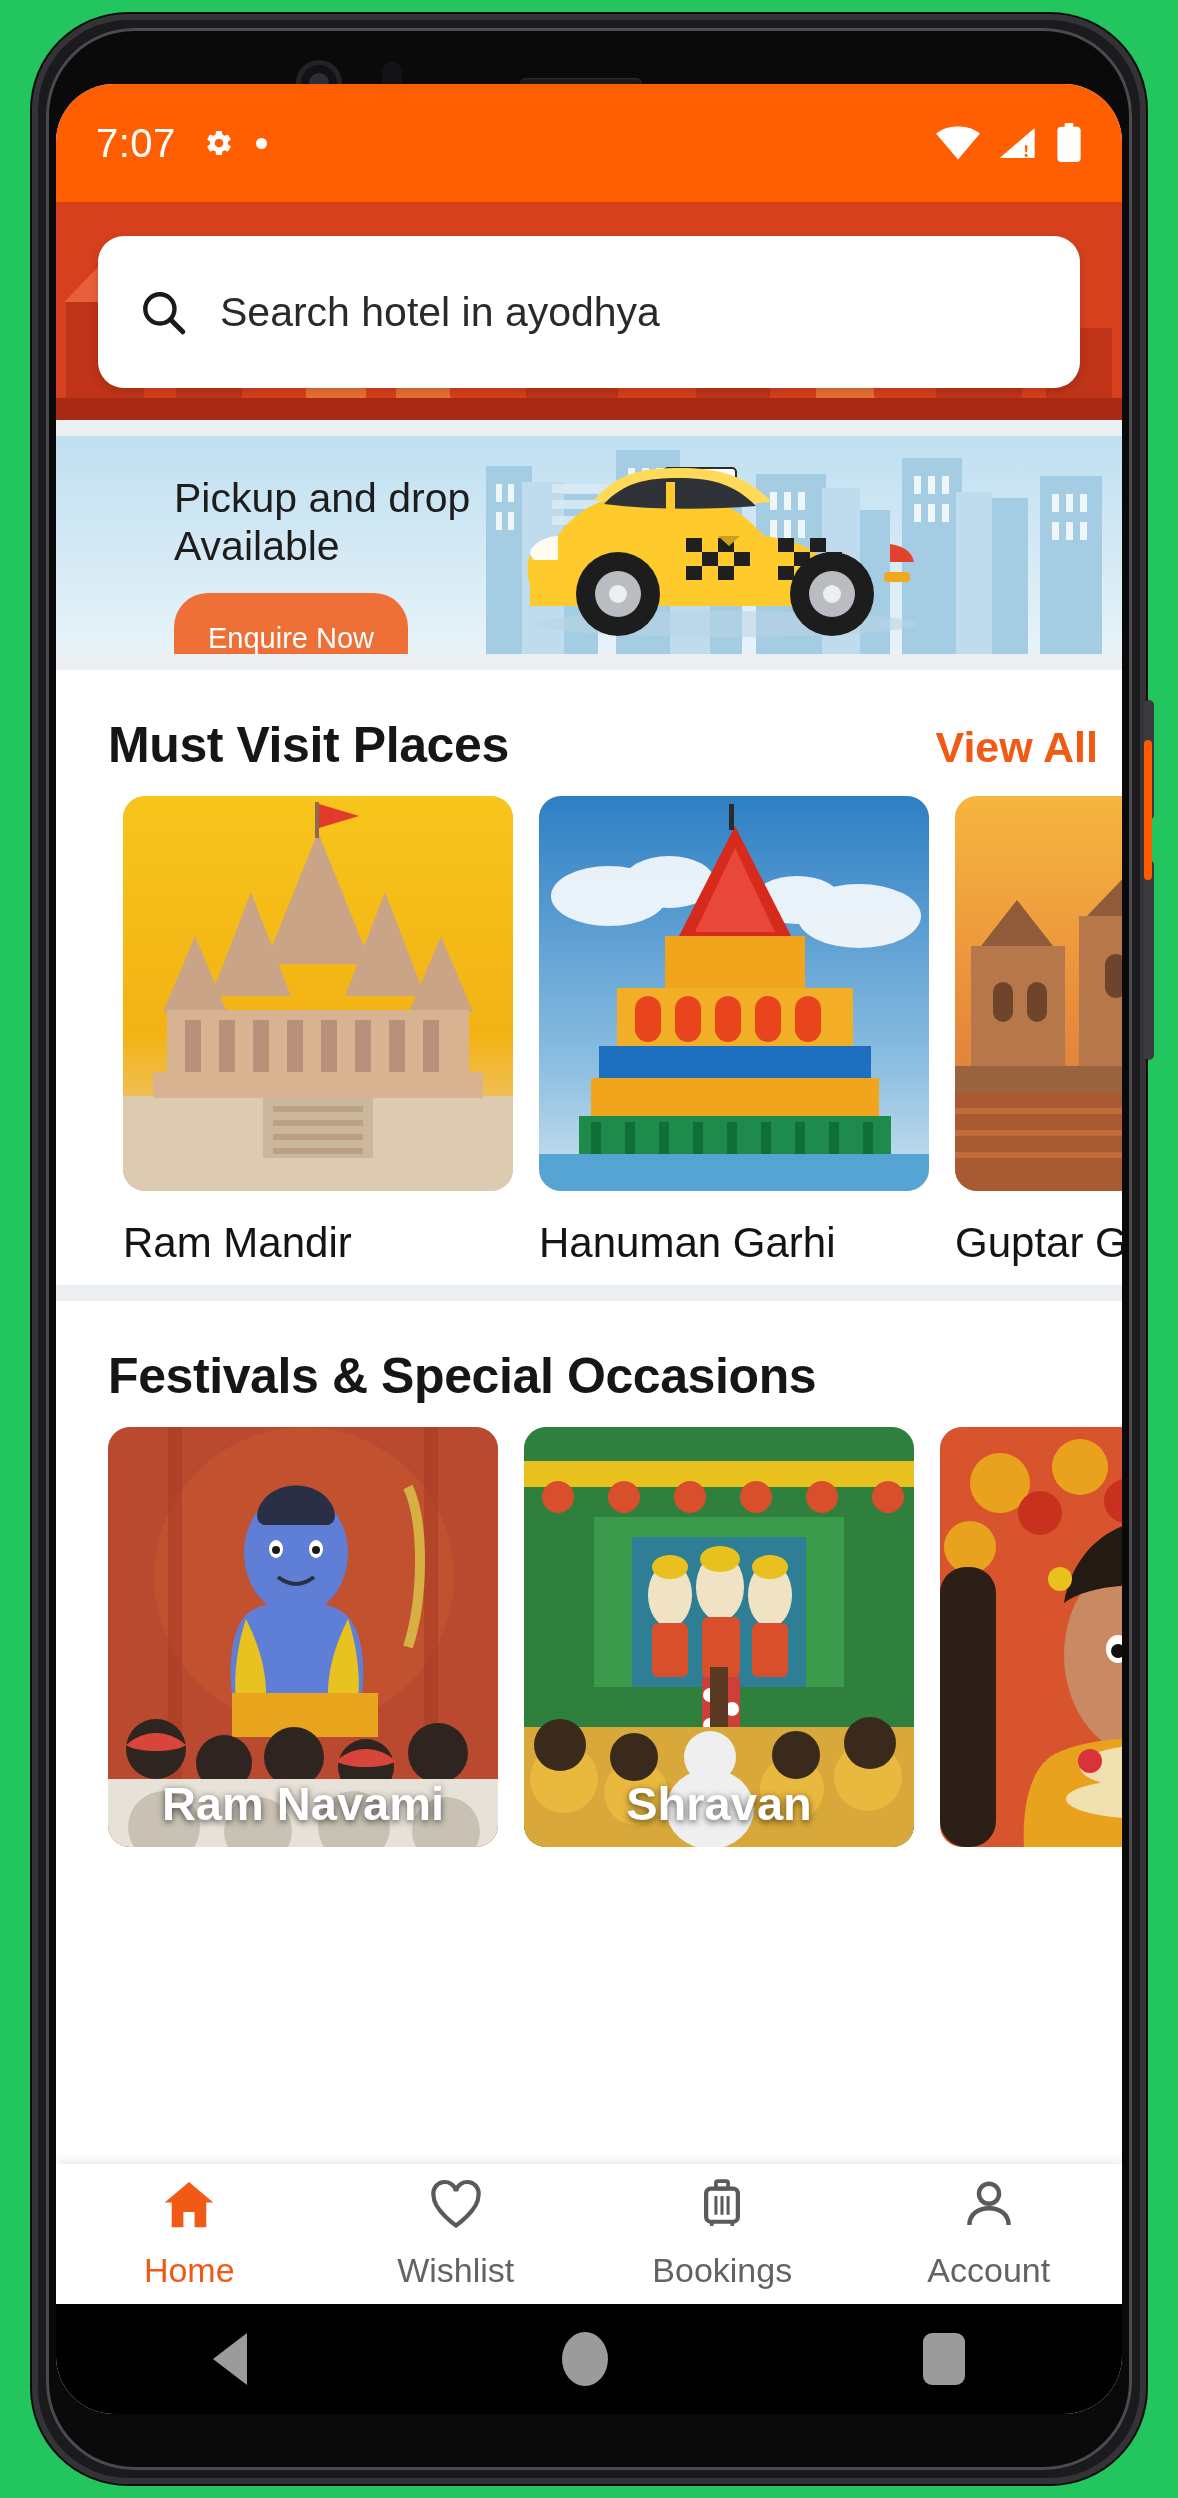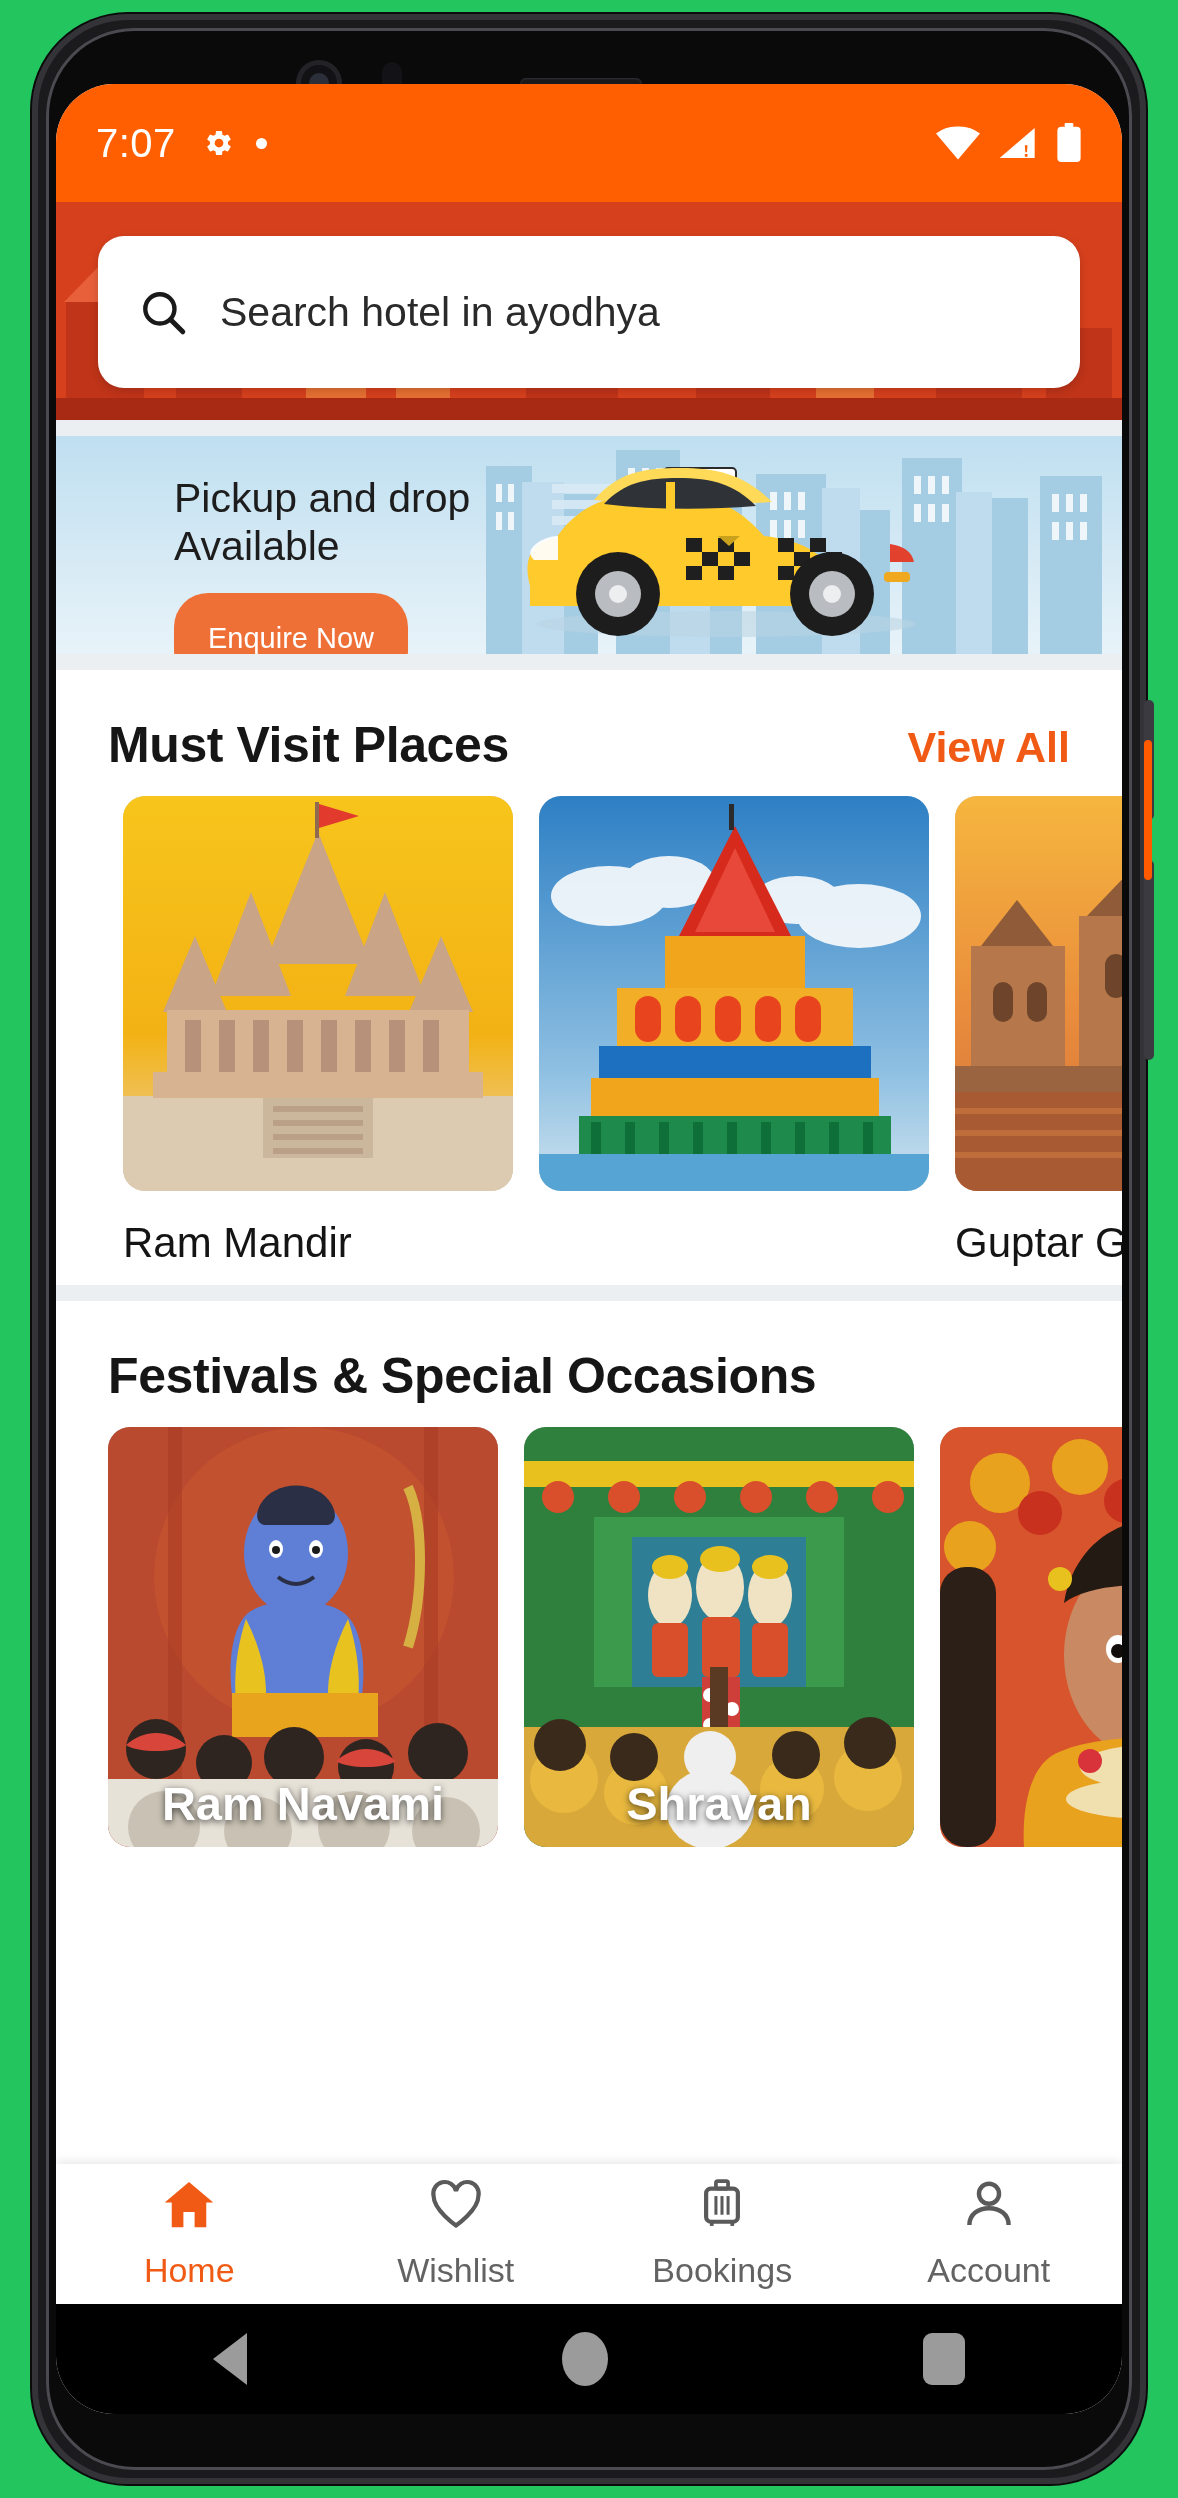--- a/index.html
+++ b/index.html
@@ -67,21 +67,21 @@
   
   .banner { position:relative; height:218px; background:#bcdcec; overflow:hidden; }
   .banner-left { position:absolute; left:118px; top:38px; width:400px; z-index:4; }
   .banner-title { font-size:41px; line-height:1.18; color:#1d1d1d; font-weight:400; }
   .enquire { display:inline-block; margin-top:22px; background:#ef7036; color:#fff;
              font-size:29px; padding:29px 34px; border-radius:34px; }
 
   
   .section { background:#ffffff; padding:0 0 10px 0; }
   .sec-head { display:flex; align-items:baseline; justify-content:space-between;
-              padding:46px 52px 22px 52px; }
+              padding:46px 24px 22px 52px; }
   .sec-title { font-size:50px; font-weight:700; color:#161616; letter-spacing:-.4px; }
   .view-all { font-size:43px; color:#F05A14; font-weight:600; }
 
   .rail { display:flex; gap:26px; padding:0 52px 8px 67px; overflow:hidden; }
   .place-card { flex:0 0 auto; width:390px; }
   .place-img { width:390px; height:395px; border-radius:22px; overflow:hidden;
                position:relative; background:#cfcfcf; }
   .place-name { margin-top:28px; font-size:42px; color:#141414; white-space:nowrap; }
 
   .fest-rail { display:flex; gap:26px; padding:0 52px; overflow:hidden;align-items:center; }
@@ -391,20 +391,21 @@
                     <rect x="154" y="326" width="10" height="34"></rect>
                 <rect x="188" y="326" width="10" height="34"></rect>
                     <rect x="222" y="326" width="10" height="34"></rect>
                 <rect x="256" y="326" width="10" height="34"></rect>
                     <rect x="290" y="326" width="10" height="34"></rect>
                 <rect x="324" y="326" width="10" height="34"></rect>
               </g>
               <rect y="358" width="390" height="37" fill="#55a4d4"></rect>
             </svg>
           </div>
+          <div class="place-name">Hanuman Garhi</div>
         </div>
 
         <div class="place-card">
           <div class="place-img">
             <svg viewBox="0 0 390 395" preserveAspectRatio="none" style="width:100%;height:100%">
               <defs>
                     <linearGradient id="ggSky" x1="0" y1="0" x2="0" y2="1">
                 <stop offset="0%" stop-color="#f6b63e"></stop>
                       <stop offset="55%" stop-color="#e98c3c"></stop>
                 <stop offset="100%" stop-color="#d1703a"></stop>

